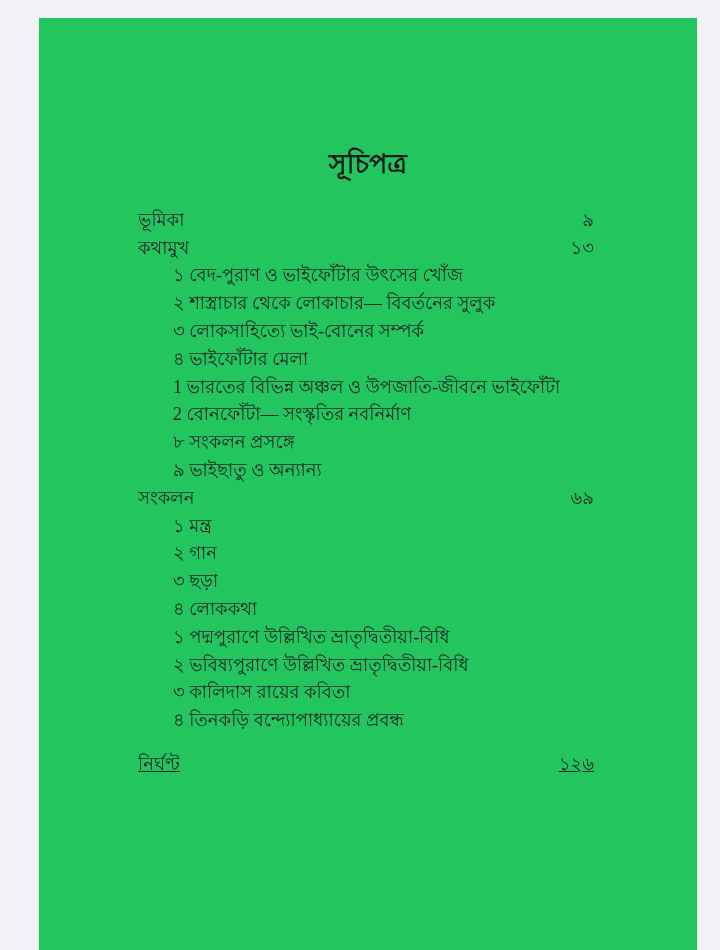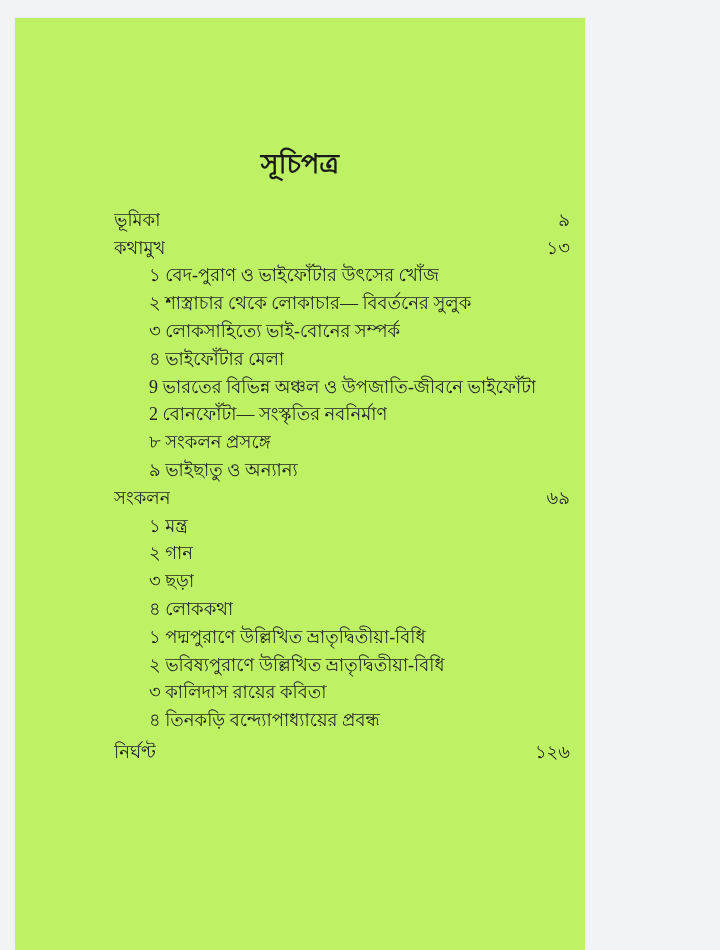--- a/index.html
+++ b/index.html
@@ -6,25 +6,25 @@
   body {
     width: 720px;
     height: 950px;
     background: #f1f3f7;
     overflow: hidden;
     position: relative;
     font-family: "Liberation Serif", "DejaVu Serif", serif;
   }
   .page {
     position: absolute;
-    left: 15px;
+    left: 39px;
     top: 18px;
-    width: 570px;
+    width: 658px;
     height: 932px;
-    background: #bef264;
+    background: #22c55e;
     box-shadow: 0 0 2px rgba(40,50,80,0.08);
   }
   .title {
     margin: 0;
     padding-top: 128px;
     text-align: center;
     font-size: 27px;
     line-height: 1.4;
     font-weight: 600;
     color: #1c1c1e;
@@ -39,21 +39,21 @@
     display: flex;
     justify-content: space-between;
     align-items: flex-start;
     line-height: 27.8px;
     white-space: nowrap;
   }
   .row .lbl { flex: 0 1 auto; overflow: hidden; }
   .row .num { flex: 0 0 auto; padding-left: 12px; }
   .level-sub { padding-left: 35px; }
   .gap-before { }
-  .gap-before-lg { margin-top: 4px; }
+  .gap-before-lg { margin-top: 16px; text-decoration: underline; }
 </style>
 </head>
 <body>
 
 <div class="page">
 
   <h1 class="title">সূচিপত্র</h1>
 
   <div class="toc">
 
@@ -73,21 +73,21 @@
     <div class="row level-sub">
       <span class="lbl">২ শাস্ত্রাচার থেকে লোকাচার— বিবর্তনের সুলুক</span>
     </div>
     <div class="row level-sub">
       <span class="lbl">৩ লোকসাহিত্যে ভাই-বোনের সম্পর্ক</span>
     </div>
     <div class="row level-sub">
       <span class="lbl">৪ ভাইফোঁটার মেলা</span>
     </div>
     <div class="row level-sub">
-      <span class="lbl">9 ভারতের বিভিন্ন অঞ্চল ও উপজাতি-জীবনে ভাইফোঁটা</span>
+      <span class="lbl">1 ভারতের বিভিন্ন অঞ্চল ও উপজাতি-জীবনে ভাইফোঁটা</span>
     </div>
     <div class="row level-sub">
       <span class="lbl">2 বোনফোঁটা— সংস্কৃতির নবনির্মাণ</span>
     </div>
     <div class="row level-sub">
       <span class="lbl">৮ সংকলন প্রসঙ্গে</span>
     </div>
     <div class="row level-sub">
       <span class="lbl">৯ ভাইছাতু ও অন্যান্য</span>
     </div>

